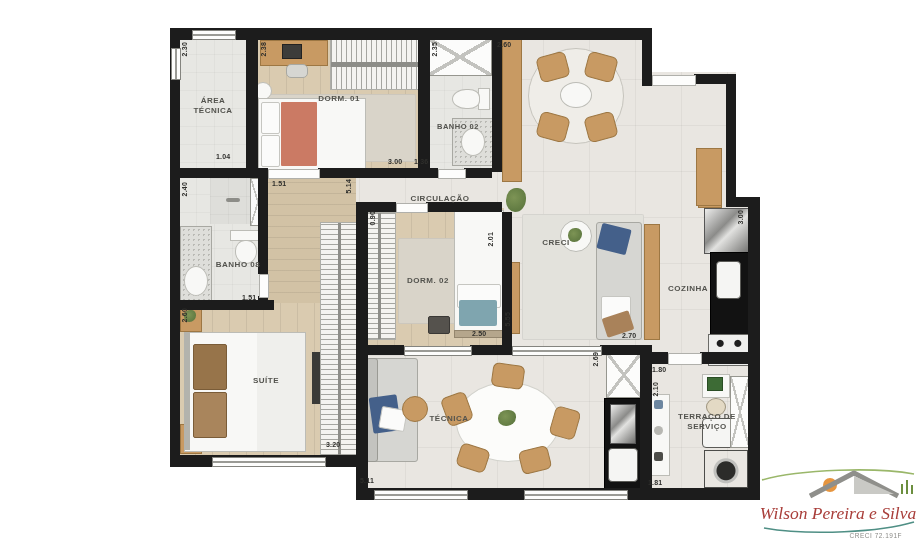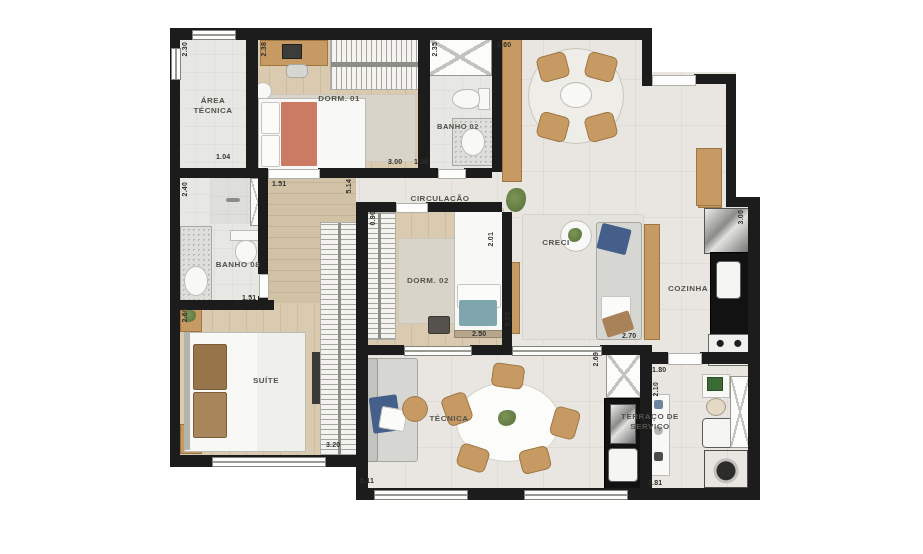--- a/index.html
+++ b/index.html
@@ -228,21 +228,21 @@
   <div class="abs rlabel" style="left:184px;top:96px;width:58px;">ÁREA TÉCNICA</div>
   <div class="abs rlabel" style="left:290px;top:94px;width:70px;text-align:right;">DORM. 01</div>
   <div class="abs rlabel" style="left:424px;top:122px;width:68px;font-size:7.5px;">BANHO 02</div>
   <div class="abs rlabel" style="left:394px;top:194px;width:92px;">CIRCULAÇÃO</div>
   <div class="abs rlabel" style="left:196px;top:260px;width:84px;">BANHO 08</div>
   <div class="abs rlabel" style="left:392px;top:276px;width:72px;text-align:center;">DORM. 02</div>
   <div class="abs rlabel" style="left:528px;top:238px;width:56px;">CRECI</div>
   <div class="abs rlabel" style="left:658px;top:284px;width:60px;">COZINHA</div>
   <div class="abs rlabel" style="left:238px;top:376px;width:56px;">SUÍTE</div>
   <div class="abs rlabel" style="left:418px;top:414px;width:62px;">TÉCNICA</div>
-  <div class="abs rlabel" style="left:620px;top:412px;width:60px;">TERRAÇO DE SERVIÇO</div>
+  <div class="abs rlabel" style="left:677px;top:412px;width:60px;">TERRAÇO DE SERVIÇO</div>
 
   <div class="abs dim v" style="left:181px;top:42px;">2.30</div>
   <div class="abs dim" style="left:216px;top:153px;">1.04</div>
   <div class="abs dim v" style="left:260px;top:42px;">2.38</div>
   <div class="abs dim" style="left:388px;top:158px;">3.00</div>
   <div class="abs dim v" style="left:431px;top:42px;">2.35</div>
   <div class="abs dim" style="left:414px;top:158px;">1.36</div>
   <div class="abs dim" style="left:497px;top:41px;">2.60</div>
   <div class="abs dim v" style="left:181px;top:182px;">2.40</div>
   <div class="abs dim" style="left:272px;top:180px;">1.51</div>
@@ -255,14 +255,30 @@
   <div class="abs dim" style="left:622px;top:332px;">2.70</div>
   <div class="abs dim v" style="left:737px;top:210px;">3.00</div>
   <div class="abs dim v" style="left:181px;top:308px;">2.60</div>
   <div class="abs dim" style="left:326px;top:441px;">3.20</div>
   <div class="abs dim" style="left:360px;top:477px;">5.11</div>
   <div class="abs dim v" style="left:592px;top:352px;">2.69</div>
   <div class="abs dim" style="left:652px;top:366px;">1.80</div>
   <div class="abs dim v" style="left:652px;top:382px;">2.10</div>
   <div class="abs dim" style="left:648px;top:479px;">1.81</div>
 
+  <div class="abs" style="left:756px;top:456px;width:164px;height:96px;">
+    <svg width="164" height="96" viewBox="0 0 164 96">
+      <path d="M6 24 C 45 13, 120 11, 158 18" fill="none" stroke="#8faf5a" stroke-width="1.6" opacity="0.9"></path>
+      <circle cx="74" cy="29" r="7" fill="#e6953f"></circle>
+      <path d="M54 40 L 98 17 L 142 40" fill="none" stroke="#8f8f8b" stroke-width="5" stroke-linejoin="round"></path>
+      <path d="M98 20 L 138 38 L 98 38 Z" fill="#c9c9c5"></path>
+      <g stroke="#6c8f3f" stroke-width="2">
+        <line x1="146" y1="28" x2="146" y2="38"></line>
+        <line x1="151" y1="24" x2="151" y2="38"></line>
+        <line x1="156" y1="29" x2="156" y2="38"></line>
+      </g>
+      <text x="82" y="63" text-anchor="middle" font-family="Liberation Serif, serif" font-style="italic" font-size="17.5" fill="#a93e3a">Wilson Pereira e Silva</text>
+      <path d="M8 72 C 55 80, 125 76, 158 66" fill="none" stroke="#4f8f85" stroke-width="1.6"></path>
+      <text x="146" y="82" text-anchor="end" font-family="Liberation Sans, sans-serif" font-size="6.5" letter-spacing="0.5" fill="#8a8a86">CRECI 72.191F</text>
+    </svg>
+  </div>
 
 </div>
 
 </body></html>

